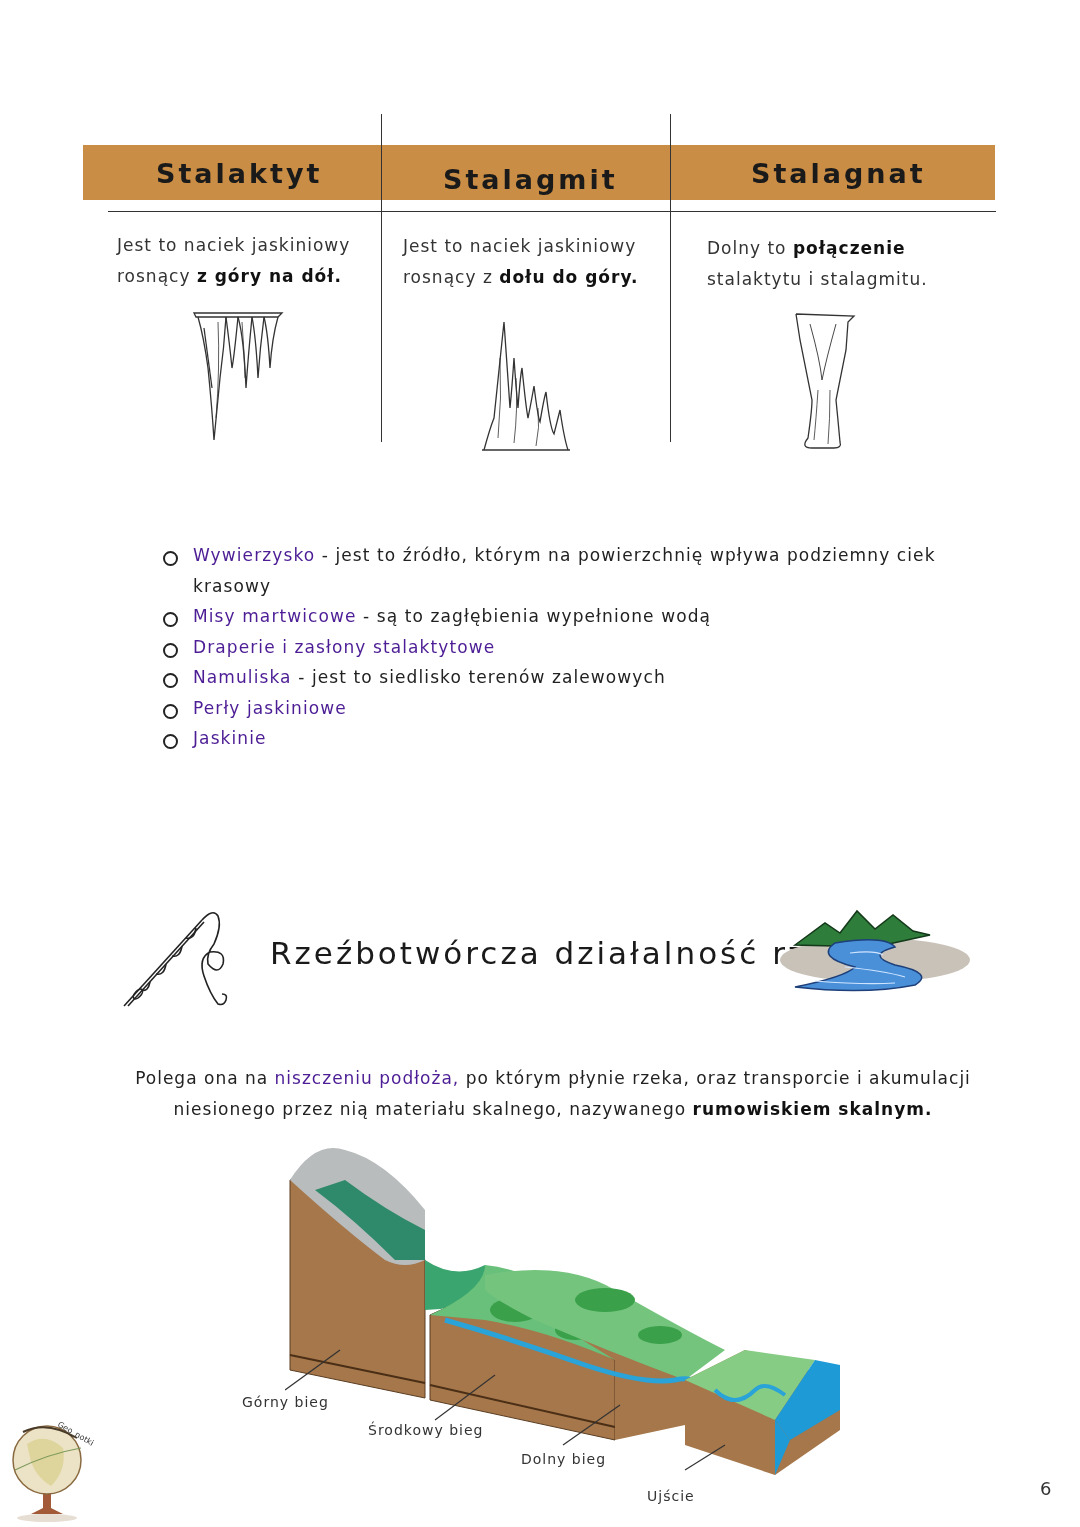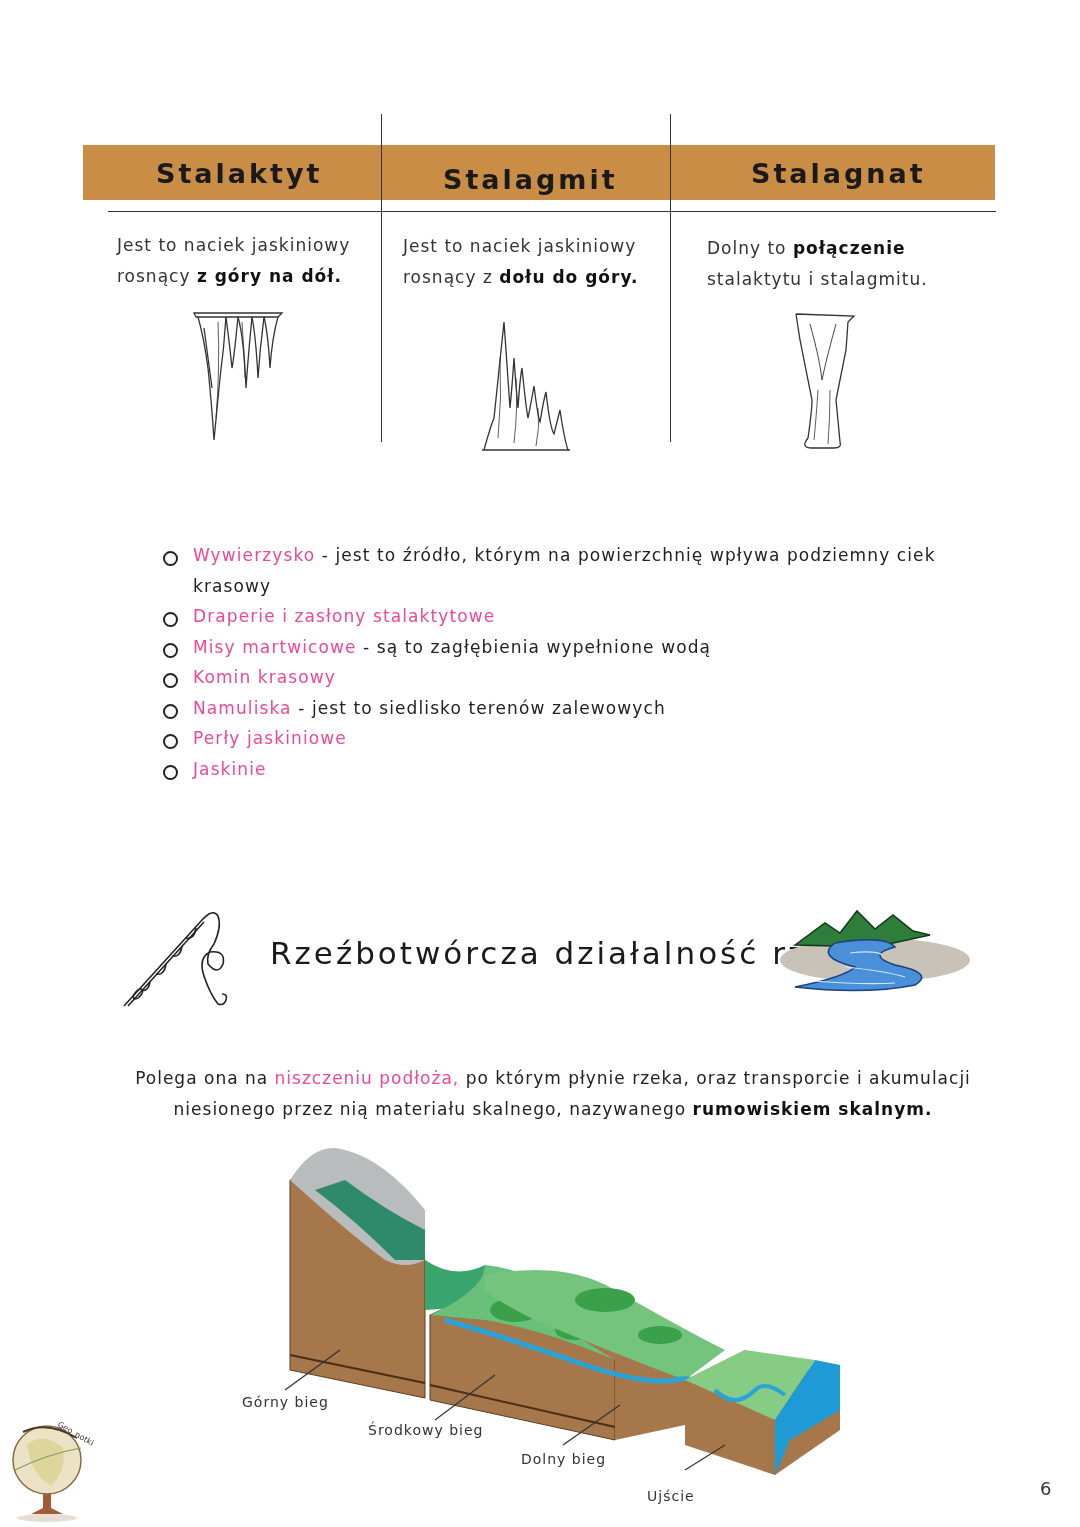--- a/index.html
+++ b/index.html
@@ -1,20 +1,20 @@
 <!DOCTYPE html>
 <html><head>
 <meta charset="utf-8">
 <style>
   html, body { margin:0; padding:0; background:#ffffff; }
   body { width:1080px; height:1527px; position:relative; overflow:hidden;
          font-family:"DejaVu Sans", sans-serif; color:#222; }
   .abs { position:absolute; }
   .hand { font-family:"DejaVu Sans", sans-serif; letter-spacing:1.2px; }
-  .accent { color:#ec4899; }
+  .accent { color:#4c1d95; }
   b, .bold { font-weight:bold; color:#111; }
 
   
   #header-bar { left:83px; top:145px; width:912px; height:55px; background:#C98D45; }
   .col-title { position:absolute; top:158px; font-size:27px; letter-spacing:3px; color:#1a1a1a; font-weight:bold; }
   .vline { position:absolute; width:1px; background:#333; top:114px; height:328px; }
   #hline { left:108px; top:211px; width:888px; height:1px; background:#333; }
   .desc { position:absolute; font-size:17px; line-height:31px; letter-spacing:1px; color:#333; }
 
   
@@ -78,23 +78,22 @@
   <g fill="none" stroke="#333" stroke-width="1.3">
     <path d="M6 4 L64 6 L58 12 L56 40 Q50 70 46 90 Q48 110 50 132 Q52 138 44 138 L22 138 Q10 138 18 128 Q22 100 22 90 Q16 60 10 30 L6 4"></path>
     <path d="M20 14 Q30 50 32 70 Q36 50 46 14" stroke-width="0.9"></path>
     <path d="M28 80 Q26 110 24 130" stroke-width="0.8"></path>
     <path d="M40 80 Q40 110 38 134" stroke-width="0.8"></path>
   </g>
 </svg>
 
 <ul id="bullet-list" class="abs hand">
   <li><span class="dot"></span><span class="accent">Wywierzysko</span><span> - jest to źródło, którym na powierzchnię wpływa podziemny ciek krasowy</span></li>
+  <li><span class="dot"></span><span class="accent">Misy martwicowe</span><span> - są to zagłębienia wypełnione wodą</span></li>
   <li><span class="dot"></span><span class="accent">Draperie i zasłony stalaktytowe</span><span></span></li>
-  <li><span class="dot"></span><span class="accent">Misy martwicowe</span><span> - są to zagłębienia wypełnione wodą</span></li>
-  <li><span class="dot"></span><span class="accent">Komin krasowy</span><span></span></li>
   <li><span class="dot"></span><span class="accent">Namuliska</span><span> - jest to siedlisko terenów zalewowych</span></li>
   <li><span class="dot"></span><span class="accent">Perły jaskiniowe</span><span></span></li>
   <li><span class="dot"></span><span class="accent">Jaskinie</span><span></span></li>
 </ul>
 
 <svg class="abs" style="left:118px; top:906px;" width="115" height="106" viewBox="0 0 115 106">
   <g fill="none" stroke="#222" stroke-width="1.6">
     <path d="M6 100 L84 14"></path>
     <path d="M10 100 L86 16"></path>
     <ellipse cx="20" cy="88" rx="6" ry="3" transform="rotate(-48 20 88)"></ellipse>

